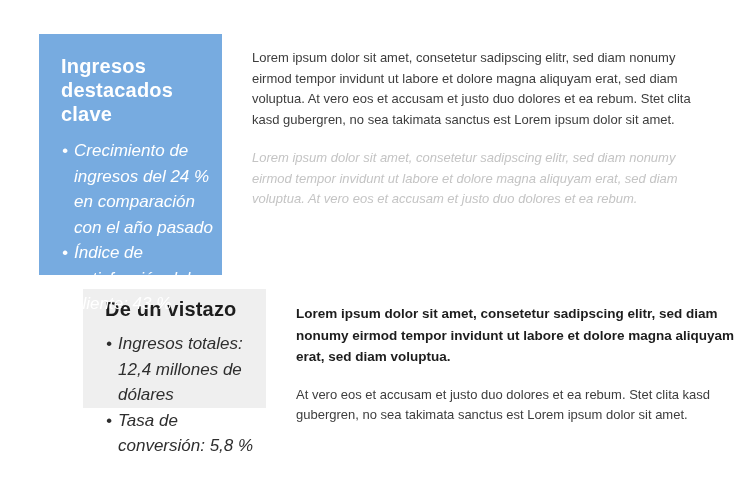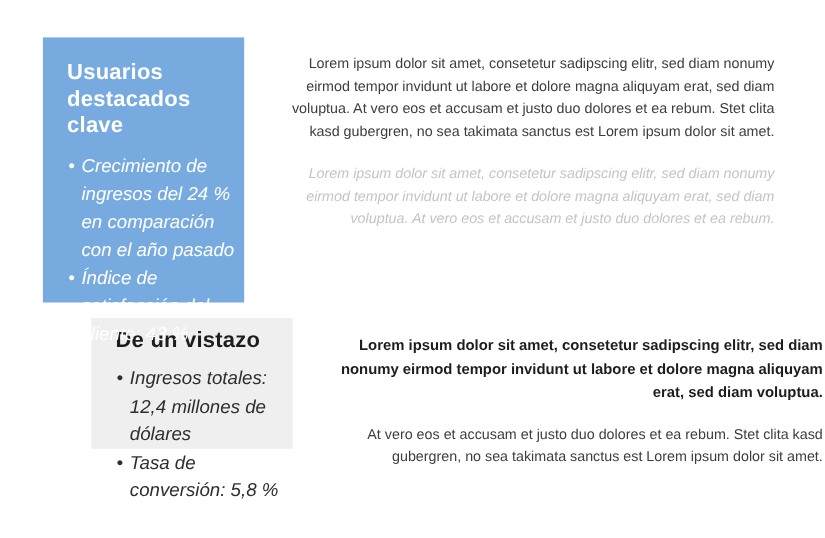--- a/index.html
+++ b/index.html
@@ -55,21 +55,20 @@
     content: "\2022";
     position: absolute;
     left: 1px;
     top: 0;
   }
 
   
   .text-col {
     width: 452px; flex: 0 0 452px;
     padding-top: 14px;
-    text-align: right;
   }
   .text-col p { font-size: 13px; line-height: 1.58; }
   .p-regular { color: #3d3d3d; }
   .p-muted {
     color: #c4c4c4;
     font-style: italic;
     margin-top: 18px;
   }
   .p-bold {
     color: #1d1d1d;
@@ -79,21 +78,21 @@
   }
   .p-closing { margin-top: 17px; }
 </style>
 </head>
 <body>
 
 <div class="canvas">
 
   <div class="row">
     <div class="card card-blue">
-      <h2 class="card-title">Usuarios destacados clave</h2>
+      <h2 class="card-title">Ingresos destacados clave</h2>
       <ul class="card-list">
         <li>Crecimiento de ingresos del 24 % en comparación con el año pasado</li>
         <li>Índice de satisfacción del cliente: 43 %</li>
       </ul>
     </div>
 
     <div class="text-col">
       <p class="p-regular">Lorem ipsum dolor sit amet, consetetur sadipscing elitr, sed diam nonumy eirmod tempor invidunt ut labore et dolore magna aliquyam erat, sed diam voluptua. At vero eos et accusam et justo duo dolores et ea rebum. Stet clita kasd gubergren, no sea takimata sanctus est Lorem ipsum dolor sit amet.</p>
       <p class="p-muted">Lorem ipsum dolor sit amet, consetetur sadipscing elitr, sed diam nonumy eirmod tempor invidunt ut labore et dolore magna aliquyam erat, sed diam voluptua. At vero eos et accusam et justo duo dolores et ea rebum.</p>
     </div>

